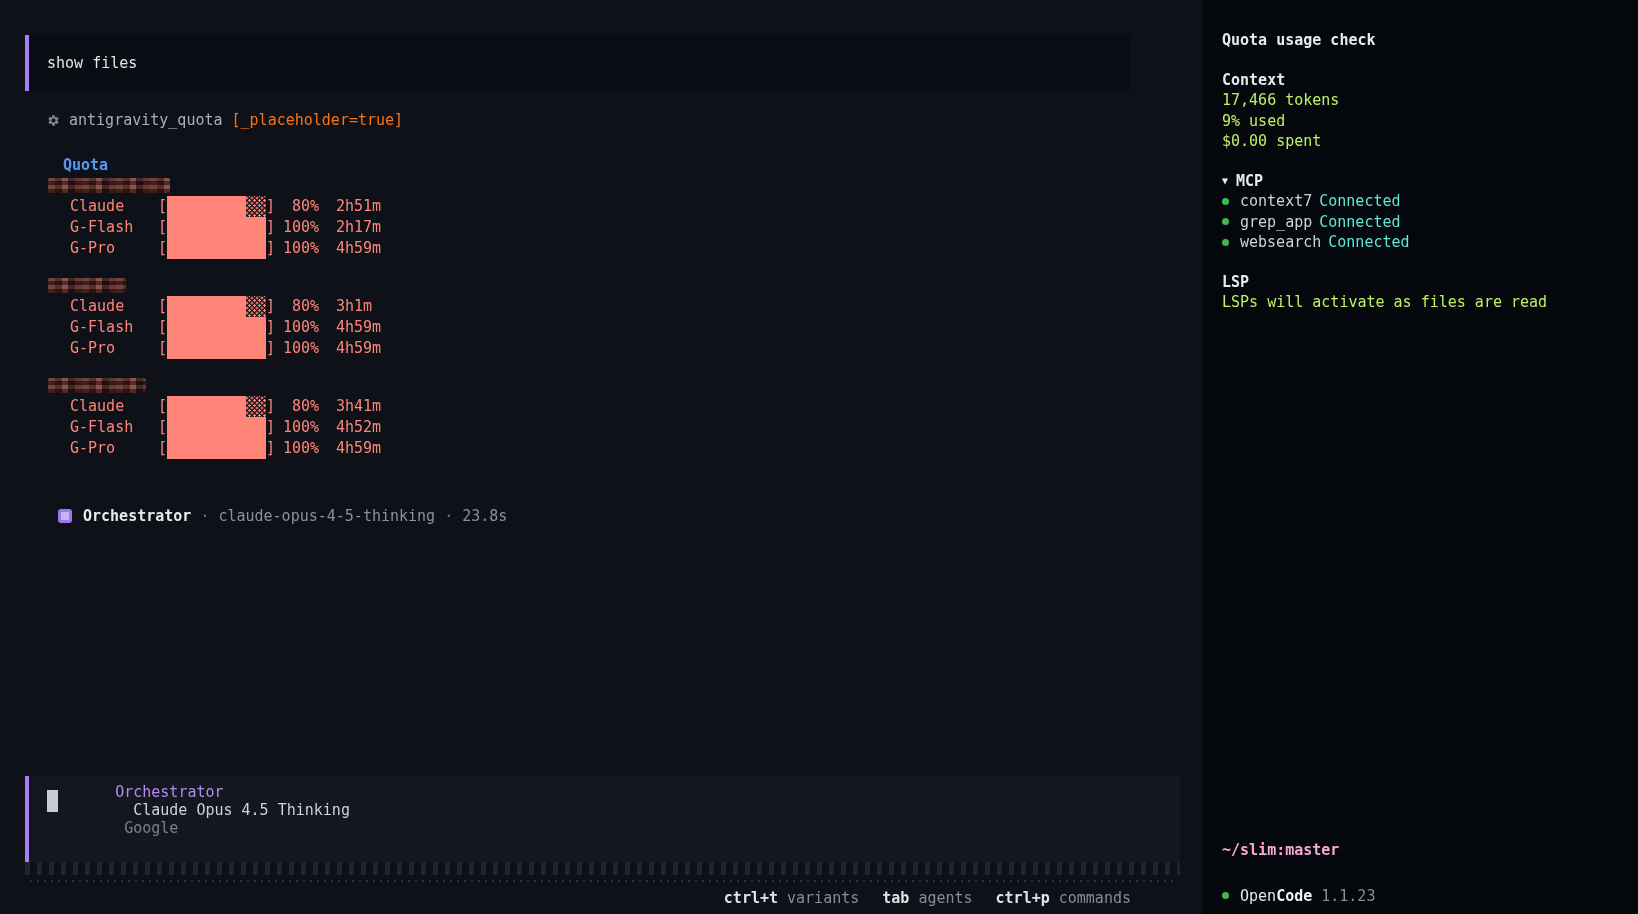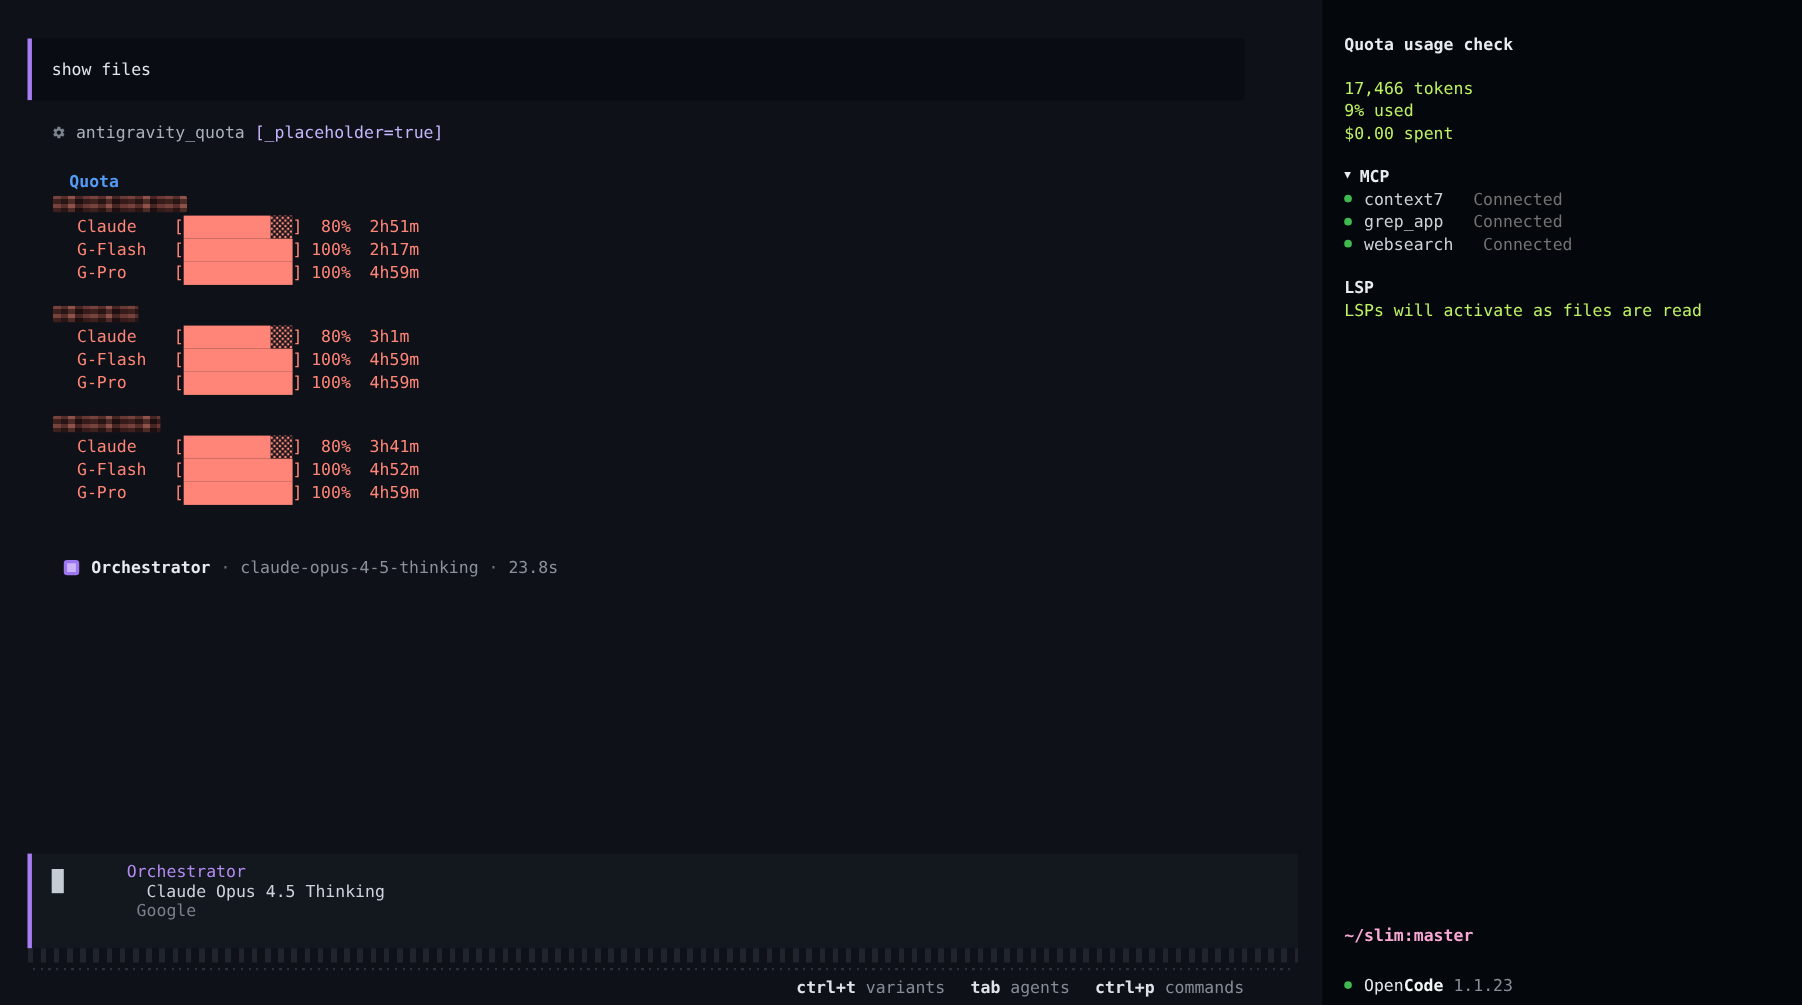--- a/index.html
+++ b/index.html
@@ -19,21 +19,21 @@
     padding:19px 18px; color:#e3e7ec;
   }
   .thinking {
     margin:24px 0 0 27px; max-width:1000px;
     border-left:3px solid #20252d; padding-left:17px;
     line-height:21px; color:#aeb4be;
   }
   .thinking .t-label { color:#c89b40; font-style:italic; }
   .tool-line { margin:20px 0 0 47px; display:flex; align-items:center; color:#a9b0ba; }
   .tool-line svg { margin-right:9px; flex:none; }
-  .tool-args { color:#c4b5fd; margin-left:9px; }
+  .tool-args { color:#f97316; margin-left:9px; }
   .quota-title { margin:27px 0 0 63px; color:#539bf5; font-weight:bold; }
   .quota-groups { margin-left:48px; margin-top:1px; }
   .q-group + .q-group { margin-top:16px; }
   .q-blob-row { height:21px; display:flex; align-items:center; }
   .redacted {
     height:15px; border-radius:2px;
     background:
       repeating-linear-gradient(0deg, rgba(16,8,8,.5) 0 4px, rgba(150,90,80,.25) 4px 8px),
       repeating-linear-gradient(90deg, #6b3a36 0 7px, #41211f 7px 14px, #8a4f47 14px 20px, #2c1517 20px 27px, #5a2d2b 27px 34px);
   }
@@ -86,21 +86,21 @@
     display:flex; flex-direction:column; line-height:20.5px;
   }
   .sb-title, .sb-head { color:#e8ebf0; font-weight:bold; }
   .sb-section { margin-top:19px; }
   .sb-line { color:#bef264; }
   .mcp-head { display:flex; align-items:center; color:#e8ebf0; font-weight:bold; }
   .mcp-tri { font-size:10px; margin-right:8px; color:#e8ebf0; }
   .mcp-item { display:flex; align-items:center; }
   .dot { width:7px; height:7px; border-radius:50%; background:#3fb950; margin-right:11px; flex:none; }
   .mcp-name { color:#ced3da; }
-  .mcp-status { color:#737373; margin-left:27px; }
+  .mcp-status { color:#5eead4; margin-left:7px; }
   .sb-spacer { flex:1; }
   .sb-workdir { color:#f9a8d4; font-weight:bold; }
   .app-line { display:flex; align-items:center; margin-top:25px; }
   .app-regular { color:#e4e8ee; }
   .app-bold { color:#f3f6f9; font-weight:bold; }
   .app-version { color:#878e98; margin-left:9px; }
 </style>
 </head>
 <body>
 
@@ -257,20 +257,21 @@
         <span><span class="kb-key">tab</span><span class="kb-label">agents</span></span>
         <span><span class="kb-key">ctrl+p</span><span class="kb-label">commands</span></span>
       </div>
   </div>
 </div>
 
 <div class="sidebar">
   <div class="sb-title">Quota usage check</div>
 
   <div class="sb-section">
+    <div class="sb-head">Context</div>
     <div id="context-lines">
         <div class="sb-line">17,466 tokens</div>
         <div class="sb-line">9% used</div>
         <div class="sb-line">$0.00 spent</div>
       </div>
   </div>
 
   <div class="sb-section">
     <div class="mcp-head">
       <span class="mcp-tri">▼</span>

